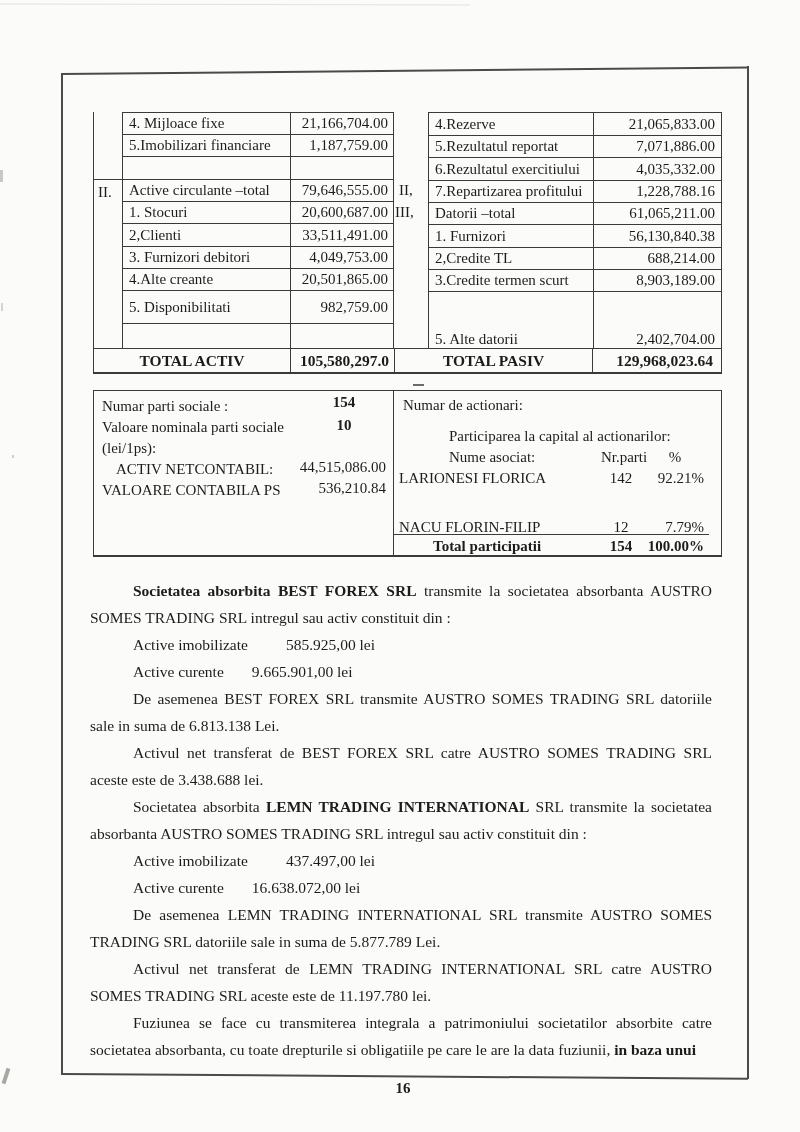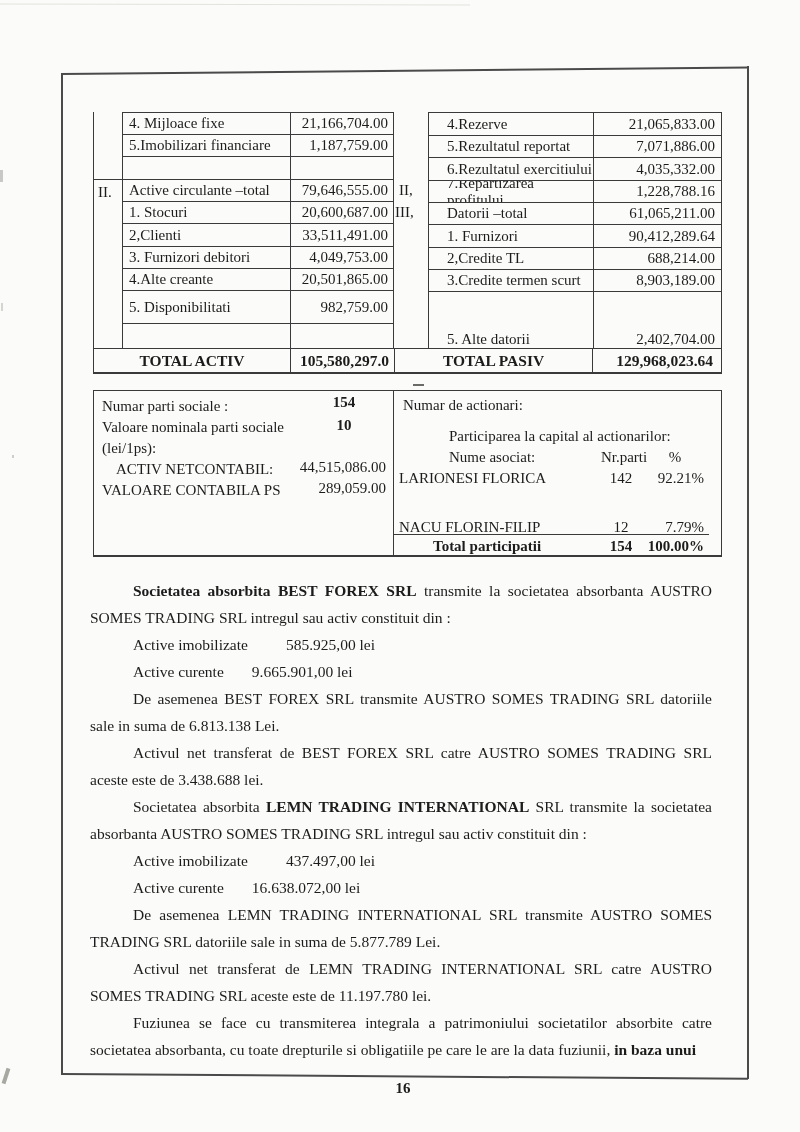--- a/index.html
+++ b/index.html
@@ -27,21 +27,21 @@
   .ltable{left:93px;width:301px;}
   .rtable{left:428px;width:294px;border-top:1px solid #3a3a3a;}
   .ltable .topline{position:absolute;left:29px;right:0;top:0;height:1px;background:#3a3a3a;}
   .vline{position:absolute;top:0;bottom:0;width:1px;background:#3a3a3a;z-index:3;}
   .trow{display:flex;box-sizing:border-box;}
   .cell{box-sizing:border-box;display:flex;align-items:center;border-bottom:1px solid #3a3a3a;overflow:hidden;}
   .lt-marker{width:29px;border-bottom:none;justify-content:center;}
   .lt-marker.fl{border-bottom:1px solid #3a3a3a;}
   .lt-label{width:168px;padding-left:7px;}
   .lt-value{width:104px;justify-content:flex-end;padding-right:6px;}
-  .rt-label{width:165px;padding-left:19px;}
+  .rt-label{width:165px;padding-left:7px;}
   .rt-value{width:129px;justify-content:flex-end;padding-right:7px;}
   .h23{height:23px;}.h22{height:22px;}.h33{height:33px;}.h38{height:38px;}.h18{height:18px;}
   .wrap2{align-items:flex-start;line-height:18px;padding-top:1px;text-align:justify;display:block;}
   .sec-marker{position:absolute;font-size:15px;}
 
   
   .totals{left:93px;top:348px;width:629px;height:26px;border:1px solid #3a3a3a;border-bottom:2px solid #3a3a3a;box-sizing:border-box;display:flex;font-weight:bold;font-size:15.5px;}
   .totals .tc{box-sizing:border-box;display:flex;align-items:center;height:100%;}
   .tc1{width:197px;justify-content:center;border-right:1px solid #3a3a3a;}
   .tc2{width:104px;justify-content:flex-end;padding-right:5px;border-right:1px solid #3a3a3a;}
@@ -165,21 +165,21 @@
     <div class="trow h22">
       <div class="cell rt-label">7.Repartizarea profitului</div>
       <div class="cell rt-value">1,228,788.16</div>
     </div>
     <div class="trow h22">
       <div class="cell rt-label">Datorii –total</div>
       <div class="cell rt-value">61,065,211.00</div>
     </div>
     <div class="trow h23">
       <div class="cell rt-label">1. Furnizori</div>
-      <div class="cell rt-value">90,412,289.64</div>
+      <div class="cell rt-value">56,130,840.38</div>
     </div>
     <div class="trow h22">
       <div class="cell rt-label">2,Credite TL</div>
       <div class="cell rt-value">688,214.00</div>
     </div>
     <div class="trow h22">
       <div class="cell rt-label">3.Credite termen scurt</div>
       <div class="cell rt-value">8,903,189.00</div>
     </div>
     <div class="trow h38">
@@ -202,21 +202,21 @@
 
     <div class="shares-panel">
       <div class="abs" style="left:8px;top:7px;">Numar parti sociale :</div>
       <div class="abs b" style="left:220px;top:3px;width:60px;text-align:center;">154</div>
       <div class="abs" style="left:8px;top:28px;">Valoare nominala parti sociale</div>
       <div class="abs b" style="left:220px;top:26px;width:60px;text-align:center;">10</div>
       <div class="abs" style="left:8px;top:49px;">(lei/1ps):</div>
       <div class="abs" style="left:22px;top:70px;">ACTIV NETCONTABIL:</div>
       <div class="abs rnum" style="right:7px;top:68px;width:120px;">44,515,086.00</div>
       <div class="abs" style="left:8px;top:91px;">VALOARE CONTABILA PS</div>
-      <div class="abs rnum" style="right:7px;top:89px;width:120px;">289,059.00</div>
+      <div class="abs rnum" style="right:7px;top:89px;width:120px;">536,210.84</div>
     </div>
 
     <div class="holders-panel">
       <div class="sh-line"></div>
       <div class="abs" style="left:10px;top:6px;">Numar de actionari:</div>
       <div class="abs" style="left:56px;top:37px;">Participarea la capital al actionarilor:</div>
       <div class="abs" style="left:56px;top:58px;">Nume asociat:</div>
       <div class="abs" style="left:206px;top:58px;width:50px;text-align:center;">Nr.parti</div>
       <div class="abs" style="right:14px;top:58px;width:40px;text-align:center;">%</div>
 

